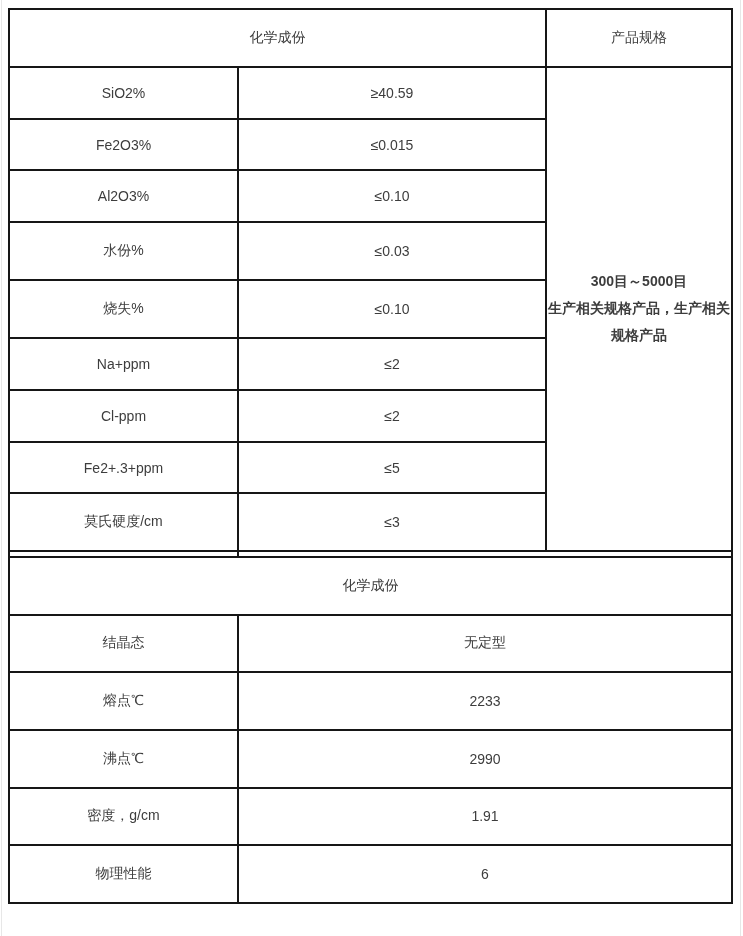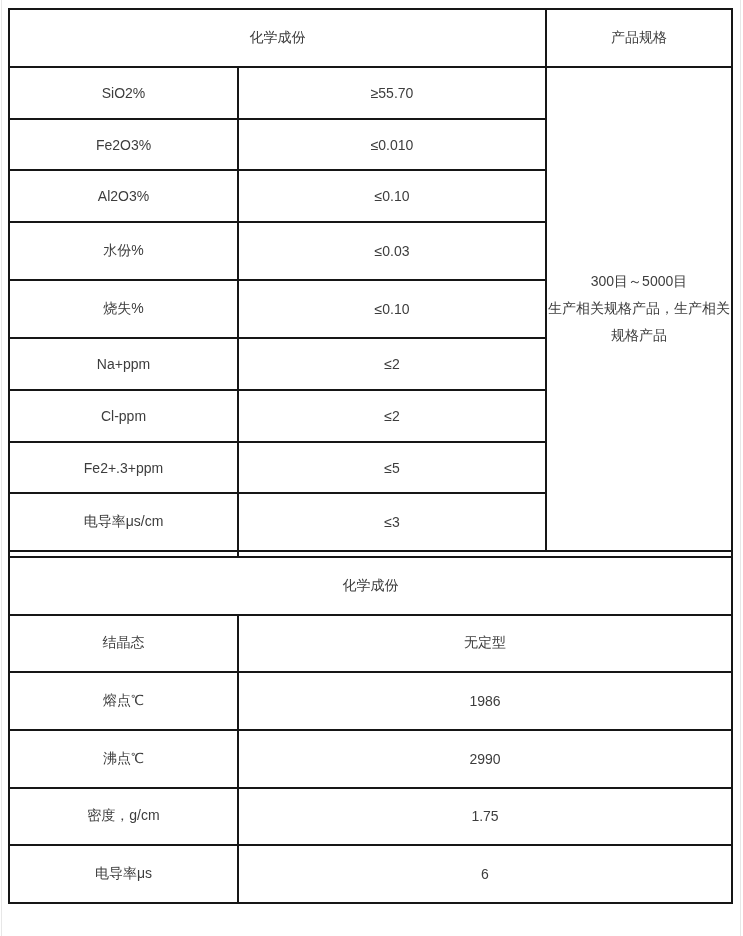--- a/index.html
+++ b/index.html
@@ -37,20 +37,21 @@
     overflow: hidden;
   }
   td.section-header {
     font-size: 14px;
   }
   td.product-spec-cell {
     font-size: 12px;
     line-height: 27px;
     padding: 0 1px;
     word-break: break-word;
+    font-weight: bold;
   }
 </style>
 </head>
 <body>
 
 <div class="page-frame"></div>
 
 <table class="spec-table">
   <colgroup>
     <col style="width:229px">
@@ -59,29 +60,29 @@
   </colgroup>
 
   <tbody>
       <tr>
     <td colspan="2" class="section-header">化学成份</td>
     <td class="section-header">产品规格</td>
   </tr>
 
   <tr>
     <td>SiO2%</td>
-    <td>≥55.70</td>
+    <td>≥40.59</td>
     <td rowspan="9" class="product-spec-cell">
       <div>300目～5000目</div>
       <div>生产相关规格产品，生产相关规格产品</div>
     </td>
   </tr>
   <tr>
     <td>Fe2O3%</td>
-    <td>≤0.010</td>
+    <td>≤0.015</td>
   </tr>
   <tr>
     <td>Al2O3%</td>
     <td>≤0.10</td>
   </tr>
   <tr>
     <td>水份%</td>
     <td>≤0.03</td>
   </tr>
   <tr>
@@ -94,47 +95,47 @@
   </tr>
   <tr>
     <td>Cl-ppm</td>
     <td>≤2</td>
   </tr>
   <tr>
     <td>Fe2+.3+ppm</td>
     <td>≤5</td>
   </tr>
   <tr>
-    <td>电导率μs/cm</td>
+    <td>莫氏硬度/cm</td>
     <td>≤3</td>
   </tr>
 
   <tr>
     <td></td>
     <td colspan="2"></td>
   </tr>
 
   <tr>
     <td colspan="3" class="section-header">化学成份</td>
   </tr>
 
   <tr>
     <td>结晶态</td>
     <td colspan="2">无定型</td>
   </tr>
   <tr>
     <td>熔点℃</td>
-    <td colspan="2">1986</td>
+    <td colspan="2">2233</td>
   </tr>
   <tr>
     <td>沸点℃</td>
     <td colspan="2">2990</td>
   </tr>
   <tr>
     <td>密度，g/cm</td>
-    <td colspan="2">1.75</td>
+    <td colspan="2">1.91</td>
   </tr>
   <tr>
-    <td>电导率μs</td>
+    <td>物理性能</td>
     <td colspan="2">6</td>
   </tr>
 </tbody>
   </table>
 
 </body></html>

